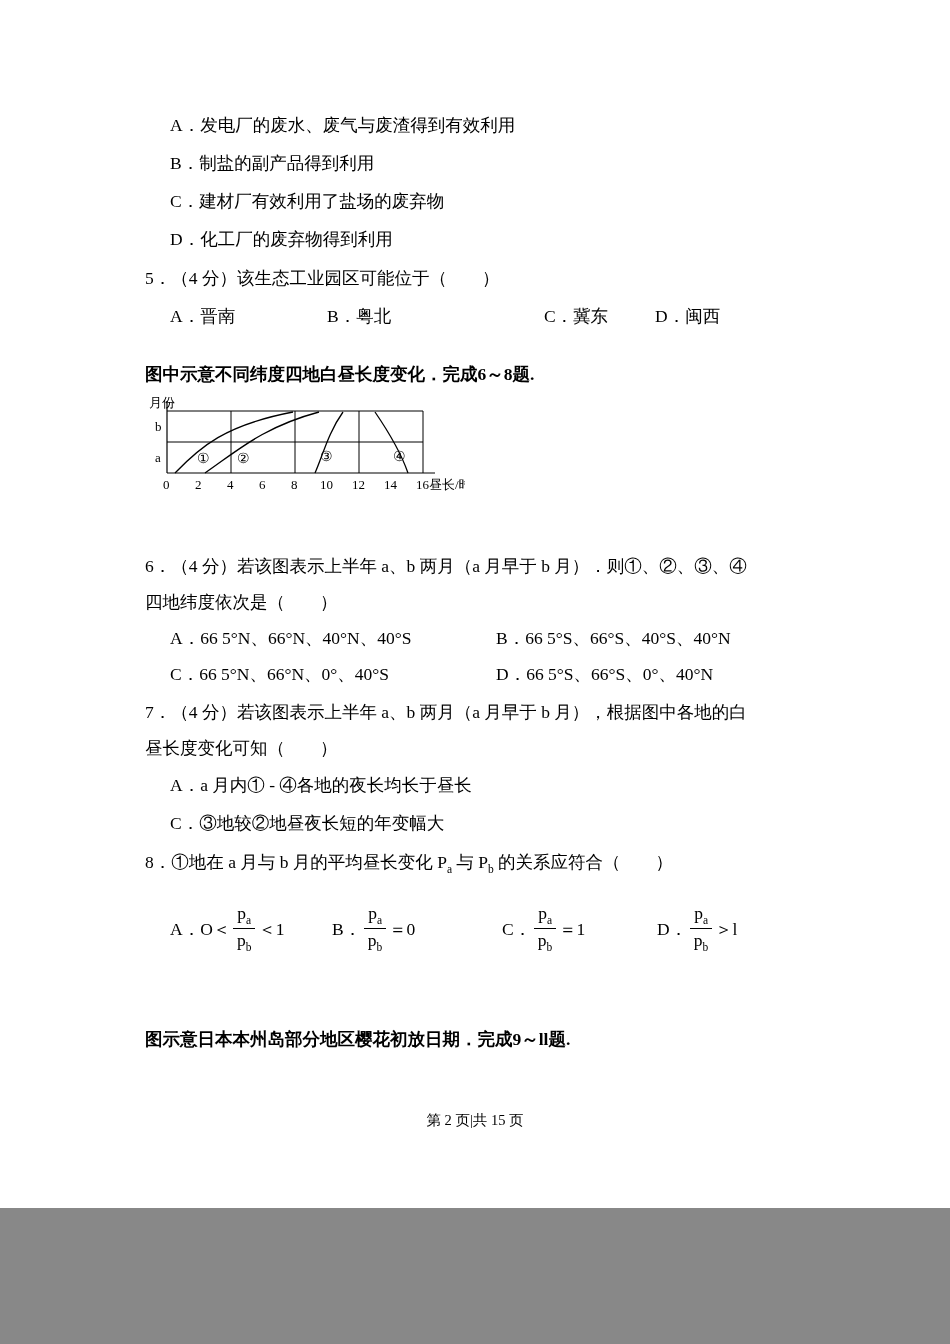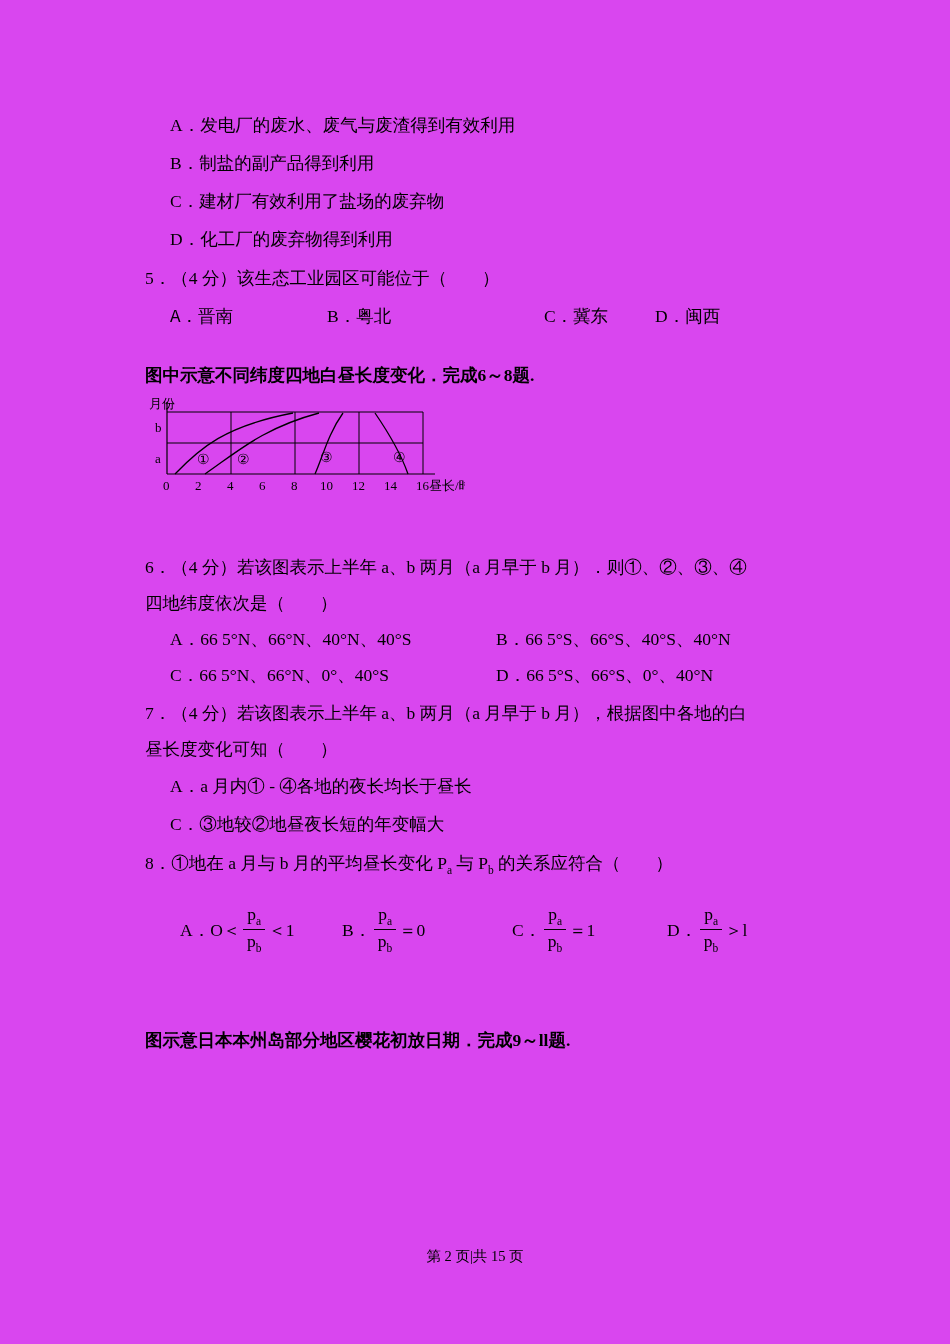--- a/index.html
+++ b/index.html
@@ -1,38 +1,38 @@
 <!DOCTYPE html>
 <html><head>
 <meta charset="utf-8">
 <style>
   html,body{margin:0;padding:0;background:#888;}
   .page{
-    width:950px;height:1344px;background:#d946ef;position:relative;
+    width:950px;height:1208px;background:#ffffff;position:relative;
     font-family:"Liberation Serif","DejaVu Serif",serif;
     color:#000;box-sizing:border-box;
     padding:106px 130px 0 145px;
     font-size:17.5px;
   }
   .opt-block{margin-left:25px;}
   .line{line-height:38px;white-space:nowrap;}
   .stem{line-height:37px;font-family:Liberation Serif, serif;}
   .stem2{line-height:36px;}
   .row-opts{margin-left:25px;line-height:38px;white-space:nowrap;}
-  .row-opts .o1{display:inline-block;width:157px;font-family:Liberation Mono, monospace;}
+  .row-opts .o1{display:inline-block;width:157px;}
   .row-opts .o2{display:inline-block;width:170px;}
   .row-opts .o3{display:inline-block;width:158px;text-align:center;}
   .two-col{margin-left:25px;line-height:36px;white-space:nowrap;}
   .two-col .colL{display:inline-block;width:326px;}
   .passage{line-height:30px;margin-top:24px;font-weight:bold;}
   .figure-wrap{margin-top:6px;margin-bottom:14px;}
   .q{margin-top:2px;}
   .q8-row{margin-left:25px;margin-top:10px;display:flex;align-items:center;height:62px;}
   .q8-opt{display:flex;align-items:center;white-space:nowrap;}
-  .q8-opt.wA{width:162px;margin-left:10px;}
+  .q8-opt.wA{width:162px;}
   .q8-opt.wB{width:170px;}
   .q8-opt.wC{width:155px;}
   .frac{display:inline-block;vertical-align:middle;text-align:center;margin:0 3px;line-height:1.15;}
   .frac .num{display:block;border-bottom:1.4px solid #000;padding:0 4px 1px 4px;}
   .frac .den{display:block;padding-top:1px;}
   sub{font-size:11.5px;}
   .footer{
     position:absolute;left:0;right:0;bottom:78px;text-align:center;
     font-size:14.5px;color:#000;
   }

